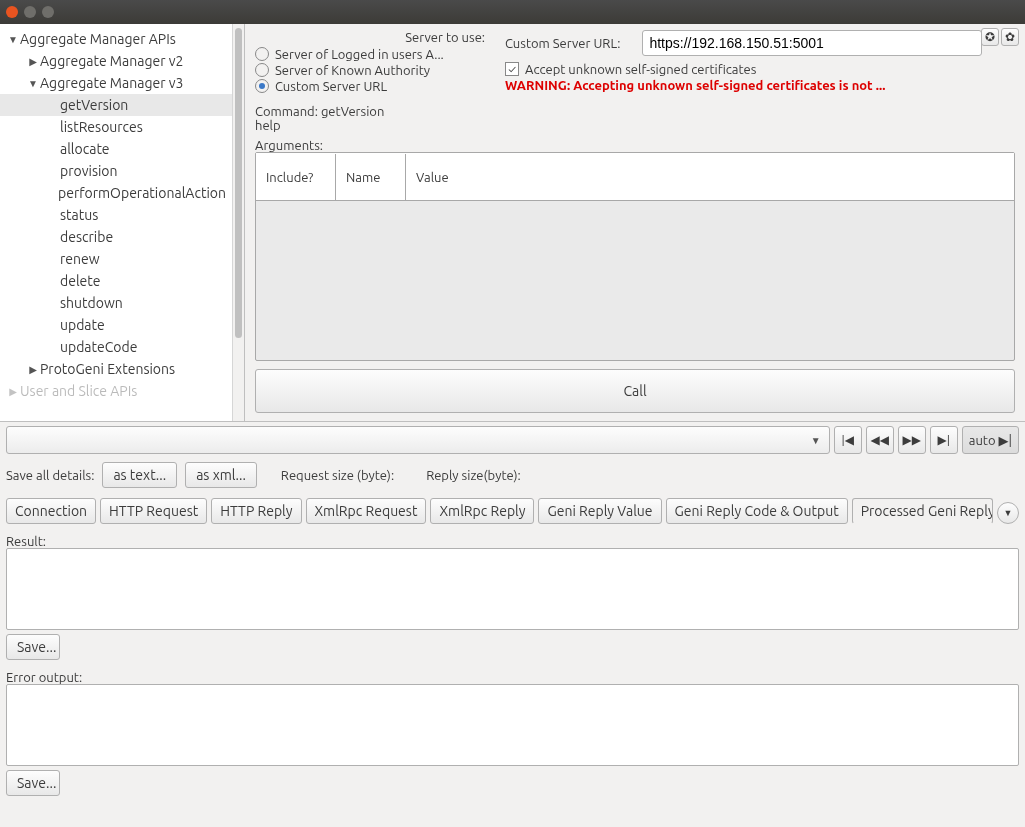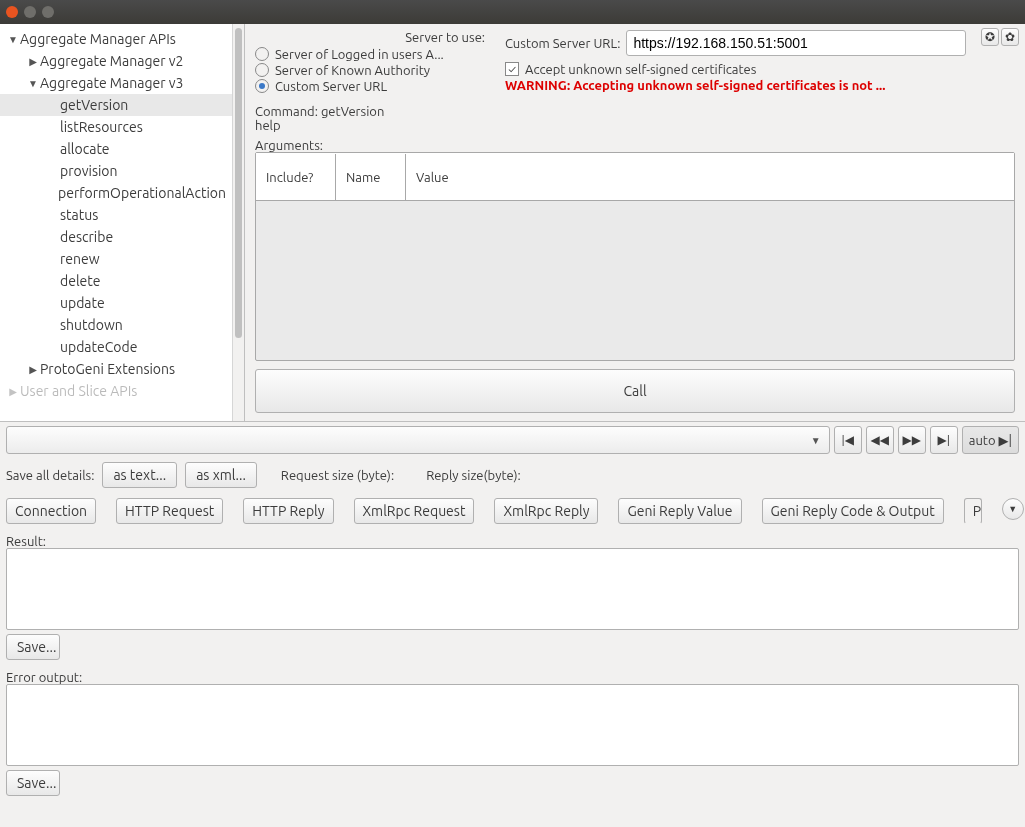--- a/index.html
+++ b/index.html
@@ -28,21 +28,21 @@
   .right-pane { flex:1; display:flex; flex-direction:column; position:relative; }
   .right-toolbar{ position:absolute; top:4px; right:6px; display:flex; gap:2px; }
   .icon-btn{ width:18px;height:18px; border:1px solid #b0b0b0; background:linear-gradient(#fdfdfd,#e8e8e8); border-radius:3px; display:flex;align-items:center;justify-content:center; font-size:12px; cursor:pointer;}
   .server-block{ padding:6px 10px 4px 10px; display:flex; gap:20px; }
   .server-options{ width:230px; }
   .server-options .lbl{ margin-bottom:2px;text-align:right; }
   .radio-row{ display:flex; align-items:center; gap:6px; padding:1px 0; white-space:nowrap; overflow:hidden; text-overflow:ellipsis;}
   .radio{ width:14px;height:14px;border:1px solid #888;border-radius:50%; display:inline-flex;align-items:center;justify-content:center; flex-shrink:0;}
   .radio.checked::after{content:"";width:6px;height:6px;border-radius:50%;background:#3a78c7;}
   .server-right{ flex:1; }
-  .url-row{display:flex;align-items:center;gap:6px;}
+  .url-row{display:flex;align-items:center;gap:22px;}
   .url-input{ flex:1; border:1px solid #b0b0b0; border-radius:3px; padding:4px 6px; font-size:14px; background:#fff; max-width:340px;}
   .cb-row{display:flex;align-items:center;gap:6px;margin-top:6px;}
   .checkbox{width:14px;height:14px;border:1px solid #888;background:#fff;display:inline-flex;align-items:center;justify-content:center;font-size:11px;line-height:1;}
   .warning{ color:#d00; font-weight:bold; margin-top:2px; font-size:13px; white-space:nowrap; overflow:hidden; text-overflow:ellipsis;}
   .command-block{ padding:0 10px; margin-top:6px;}
   .args-block{ padding:6px 10px 0 10px; flex:1; display:flex; flex-direction:column;}
   .args-table-wrap{ flex:1; border:1px solid #a8a8a8; border-radius:2px; background:#eaeaea;}
   .args-header{ display:flex; background:#fff; border-bottom:1px solid #a8a8a8; border-top:1px solid #fff;}
   .args-header .cell{ padding:16px 10px; border-right:1px solid #a8a8a8;}
   .args-header .cell:last-child{border-right:none; flex:1;}
@@ -51,21 +51,21 @@
   
   .lower{ flex:1; display:flex; flex-direction:column; padding:4px 6px 6px 6px; gap:4px;}
   .history-row{ display:flex; gap:4px; align-items:center;}
   .combo{ flex:1; height:28px; border:1px solid #b0b0b0; background:linear-gradient(#fdfdfd,#ececec); border-radius:3px; display:flex;align-items:center;justify-content:flex-end;padding:0 8px;}
   .combo-arrow{font-size:10px;color:#555;}
   .nav-btn{ width:28px;height:28px; border:1px solid #b0b0b0; background:linear-gradient(#fdfdfd,#e8e8e8); border-radius:3px; display:flex;align-items:center;justify-content:center; font-size:12px; cursor:pointer;}
   .nav-btn.auto{width:auto;padding:0 6px;font-size:13px;}
   .shaded{background:linear-gradient(#e8e8e8,#dcdcdc);}
   .save-row{display:flex;align-items:center;gap:8px;margin-top:4px;}
   .btn{ padding:4px 10px; border:1px solid #b0b0b0; background:linear-gradient(#fdfdfd,#e8e8e8); border-radius:3px; cursor:pointer; font-size:14px;}
-  .tabs-row{ display:flex; gap:20px; margin-top:6px; align-items:flex-start;}
+  .tabs-row{ display:flex; gap:4px; margin-top:6px; align-items:flex-end;}
   .tab{ padding:4px 8px; border:1px solid #b0b0b0; background:linear-gradient(#fdfdfd,#e8e8e8); border-radius:3px; cursor:pointer; font-size:14px; white-space:nowrap;}
   .tab.active{ background:#f2f1f0; border-bottom-color:#f2f1f0;}
   .tab.trunc{overflow:hidden;}
   .drop-circle{width:22px;height:22px;border:1px solid #b0b0b0;border-radius:50%;background:linear-gradient(#fdfdfd,#e8e8e8);display:flex;align-items:center;justify-content:center;font-size:9px;cursor:pointer;flex-shrink:0;}
   .field-block{margin-top:6px;}
   .textarea{ width:100%; border:1px solid #b0b0b0; background:#fff; border-radius:2px; resize:none;}
   .result-ta{height:82px;}
   .error-ta{height:82px;}
   .btn-save{ width:54px; margin-top:2px;}
 </style>
@@ -125,25 +125,25 @@
         <div class="tree-row indent3">
             <span class="arrow"></span>
             <span>renew</span>
           </div>
         <div class="tree-row indent3">
             <span class="arrow"></span>
             <span>delete</span>
           </div>
         <div class="tree-row indent3">
             <span class="arrow"></span>
+            <span>shutdown</span>
+          </div>
+        <div class="tree-row indent3">
+            <span class="arrow"></span>
             <span>update</span>
-          </div>
-        <div class="tree-row indent3">
-            <span class="arrow"></span>
-            <span>shutdown</span>
           </div>
         <div class="tree-row indent3">
             <span class="arrow"></span>
             <span>updateCode</span>
           </div>
         <div class="tree-row indent2">
             <span class="arrow">▶</span>
             <span>ProtoGeni Extensions</span>
           </div>
         <div class="tree-row indent1" style="opacity:0.35">

